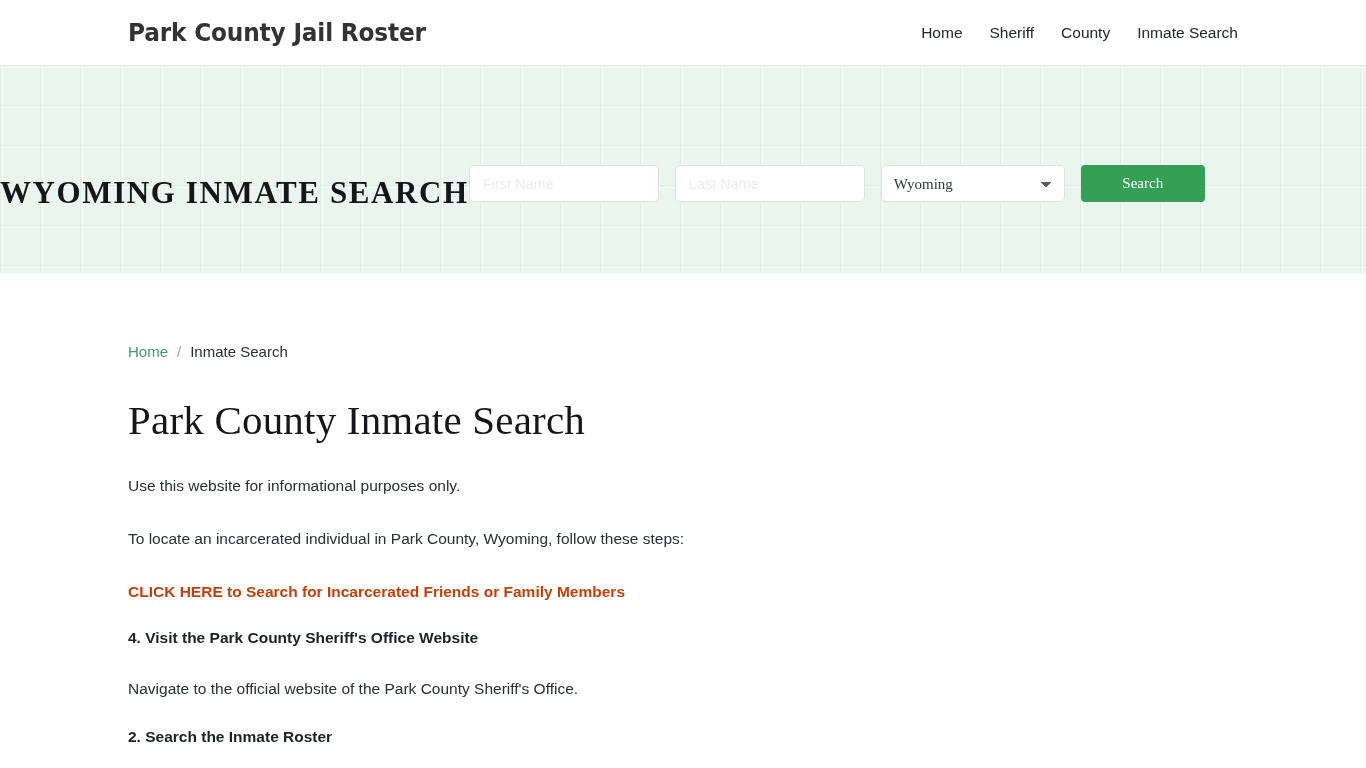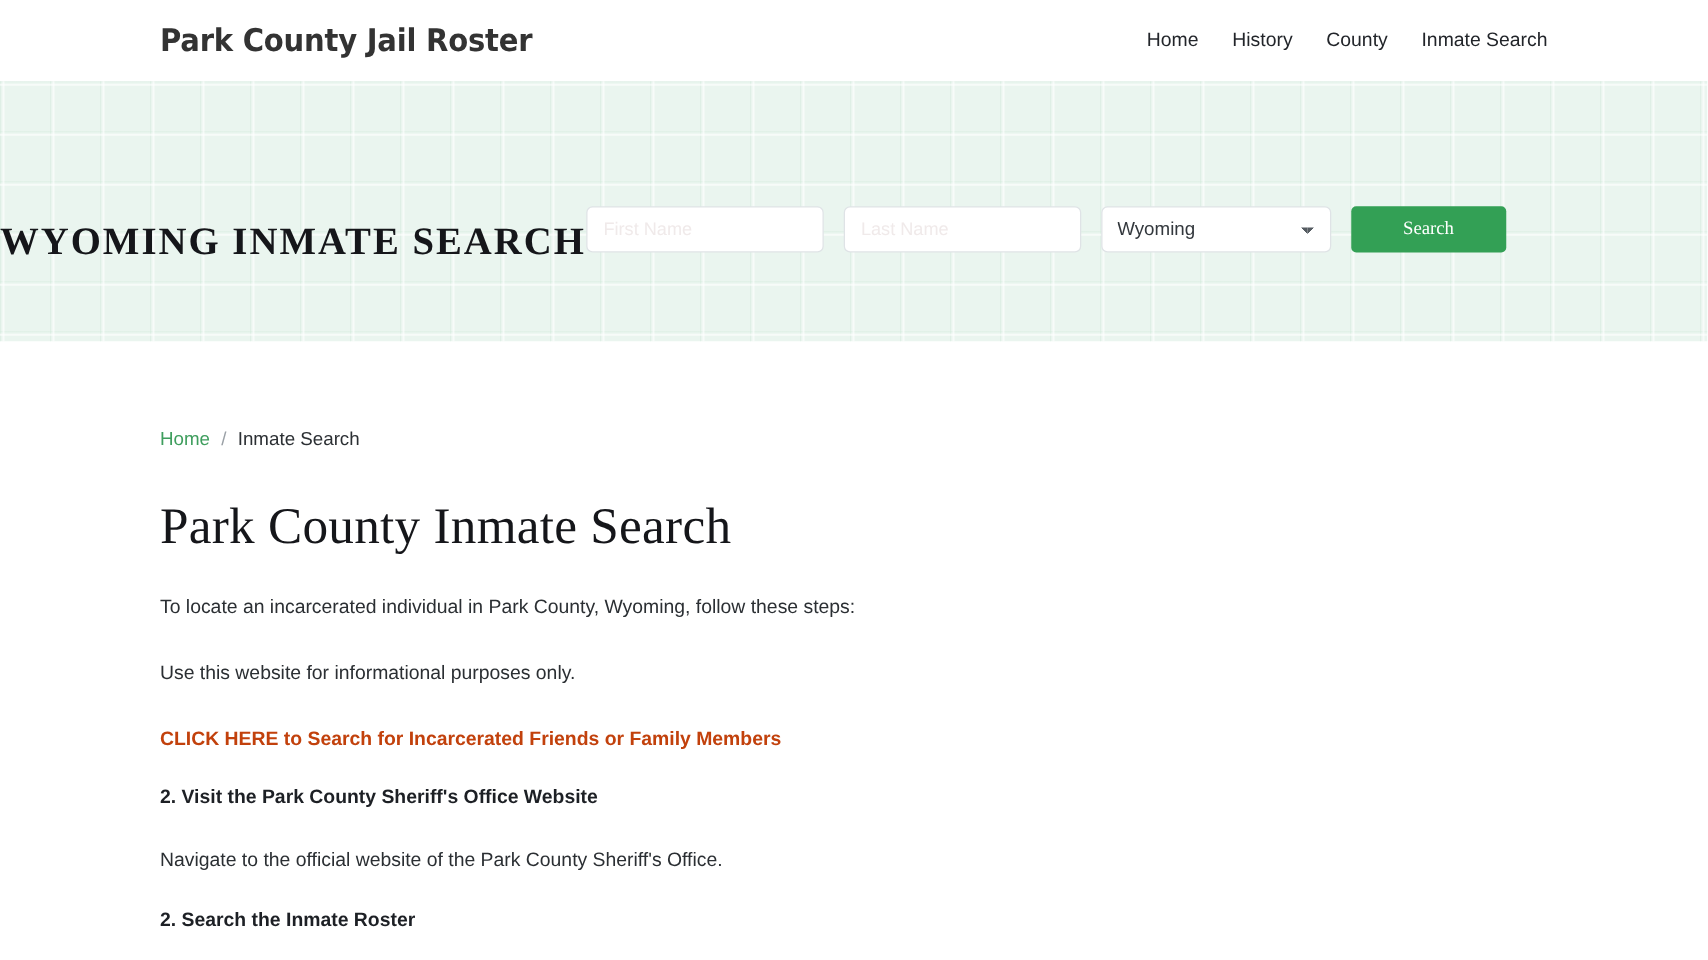--- a/index.html
+++ b/index.html
@@ -91,21 +91,21 @@
   }
   .text-field::placeholder { color: #f0eaea; }
   .state-select {
     width: 184px;
     height: 37px;
     border: 1px solid #dfe3e6;
     border-radius: 5px;
     background: #ffffff;
     padding: 0 12px;
     font-size: 15px;
-    font-family: Liberation Sans, sans-serif;
+    font-family: Liberation Serif, serif;
     color: #33383d;
     outline: none;
     -webkit-appearance: none;
     appearance: none;
     background-image:
       linear-gradient(45deg, transparent 50%, #555b61 50%),
       linear-gradient(135deg, #555b61 50%, transparent 50%);
     background-position:
       calc(100% - 18px) 16px,
       calc(100% - 13px) 16px;
@@ -172,21 +172,21 @@
     margin: 28px 0 0 0;
   }
 </style>
 </head>
 <body>
 
 <header class="site-header">
   <a class="brand" href="#">Park County Jail Roster</a>
   <nav class="main-nav">
     <a class="nav-link" href="#">Home</a>
-    <a class="nav-link" href="#">History</a>
+    <a class="nav-link" href="#">Sheriff</a>
     <a class="nav-link" href="#">County</a>
     <a class="nav-link" href="#">Inmate Search</a>
   </nav>
 </header>
 
 <section class="hero">
   <h1 class="hero-title">WYOMING INMATE SEARCH</h1>
   <form class="search-form">
     <input class="text-field" type="text" placeholder="First Name" style="">
     <input class="text-field" type="text" placeholder="Last Name" style="">
@@ -199,23 +199,23 @@
 
 <main class="content">
   <div class="breadcrumb">
     <a class="breadcrumb-link" href="#">Home</a>
     <span class="breadcrumb-sep">/</span>
     <span class="breadcrumb-current">Inmate Search</span>
   </div>
 
   <h2 class="page-title">Park County Inmate Search</h2>
 
+  <p class="body-text">Use this website for informational purposes only.</p>
   <p class="body-text">To locate an incarcerated individual in Park County, Wyoming, follow these steps:</p>
-  <p class="body-text">Use this website for informational purposes only.</p>
 
   <a class="cta-link" href="#">CLICK HERE to Search for Incarcerated Friends or Family Members</a>
 
-  <p class="step-heading">2. Visit the Park County Sheriff's Office Website</p>
+  <p class="step-heading">4. Visit the Park County Sheriff's Office Website</p>
   <p class="body-text">Navigate to the official website of the Park County Sheriff's Office.</p>
 
   <p class="step-heading">2. Search the Inmate Roster</p>
 
 </main>
 
 </body></html>

